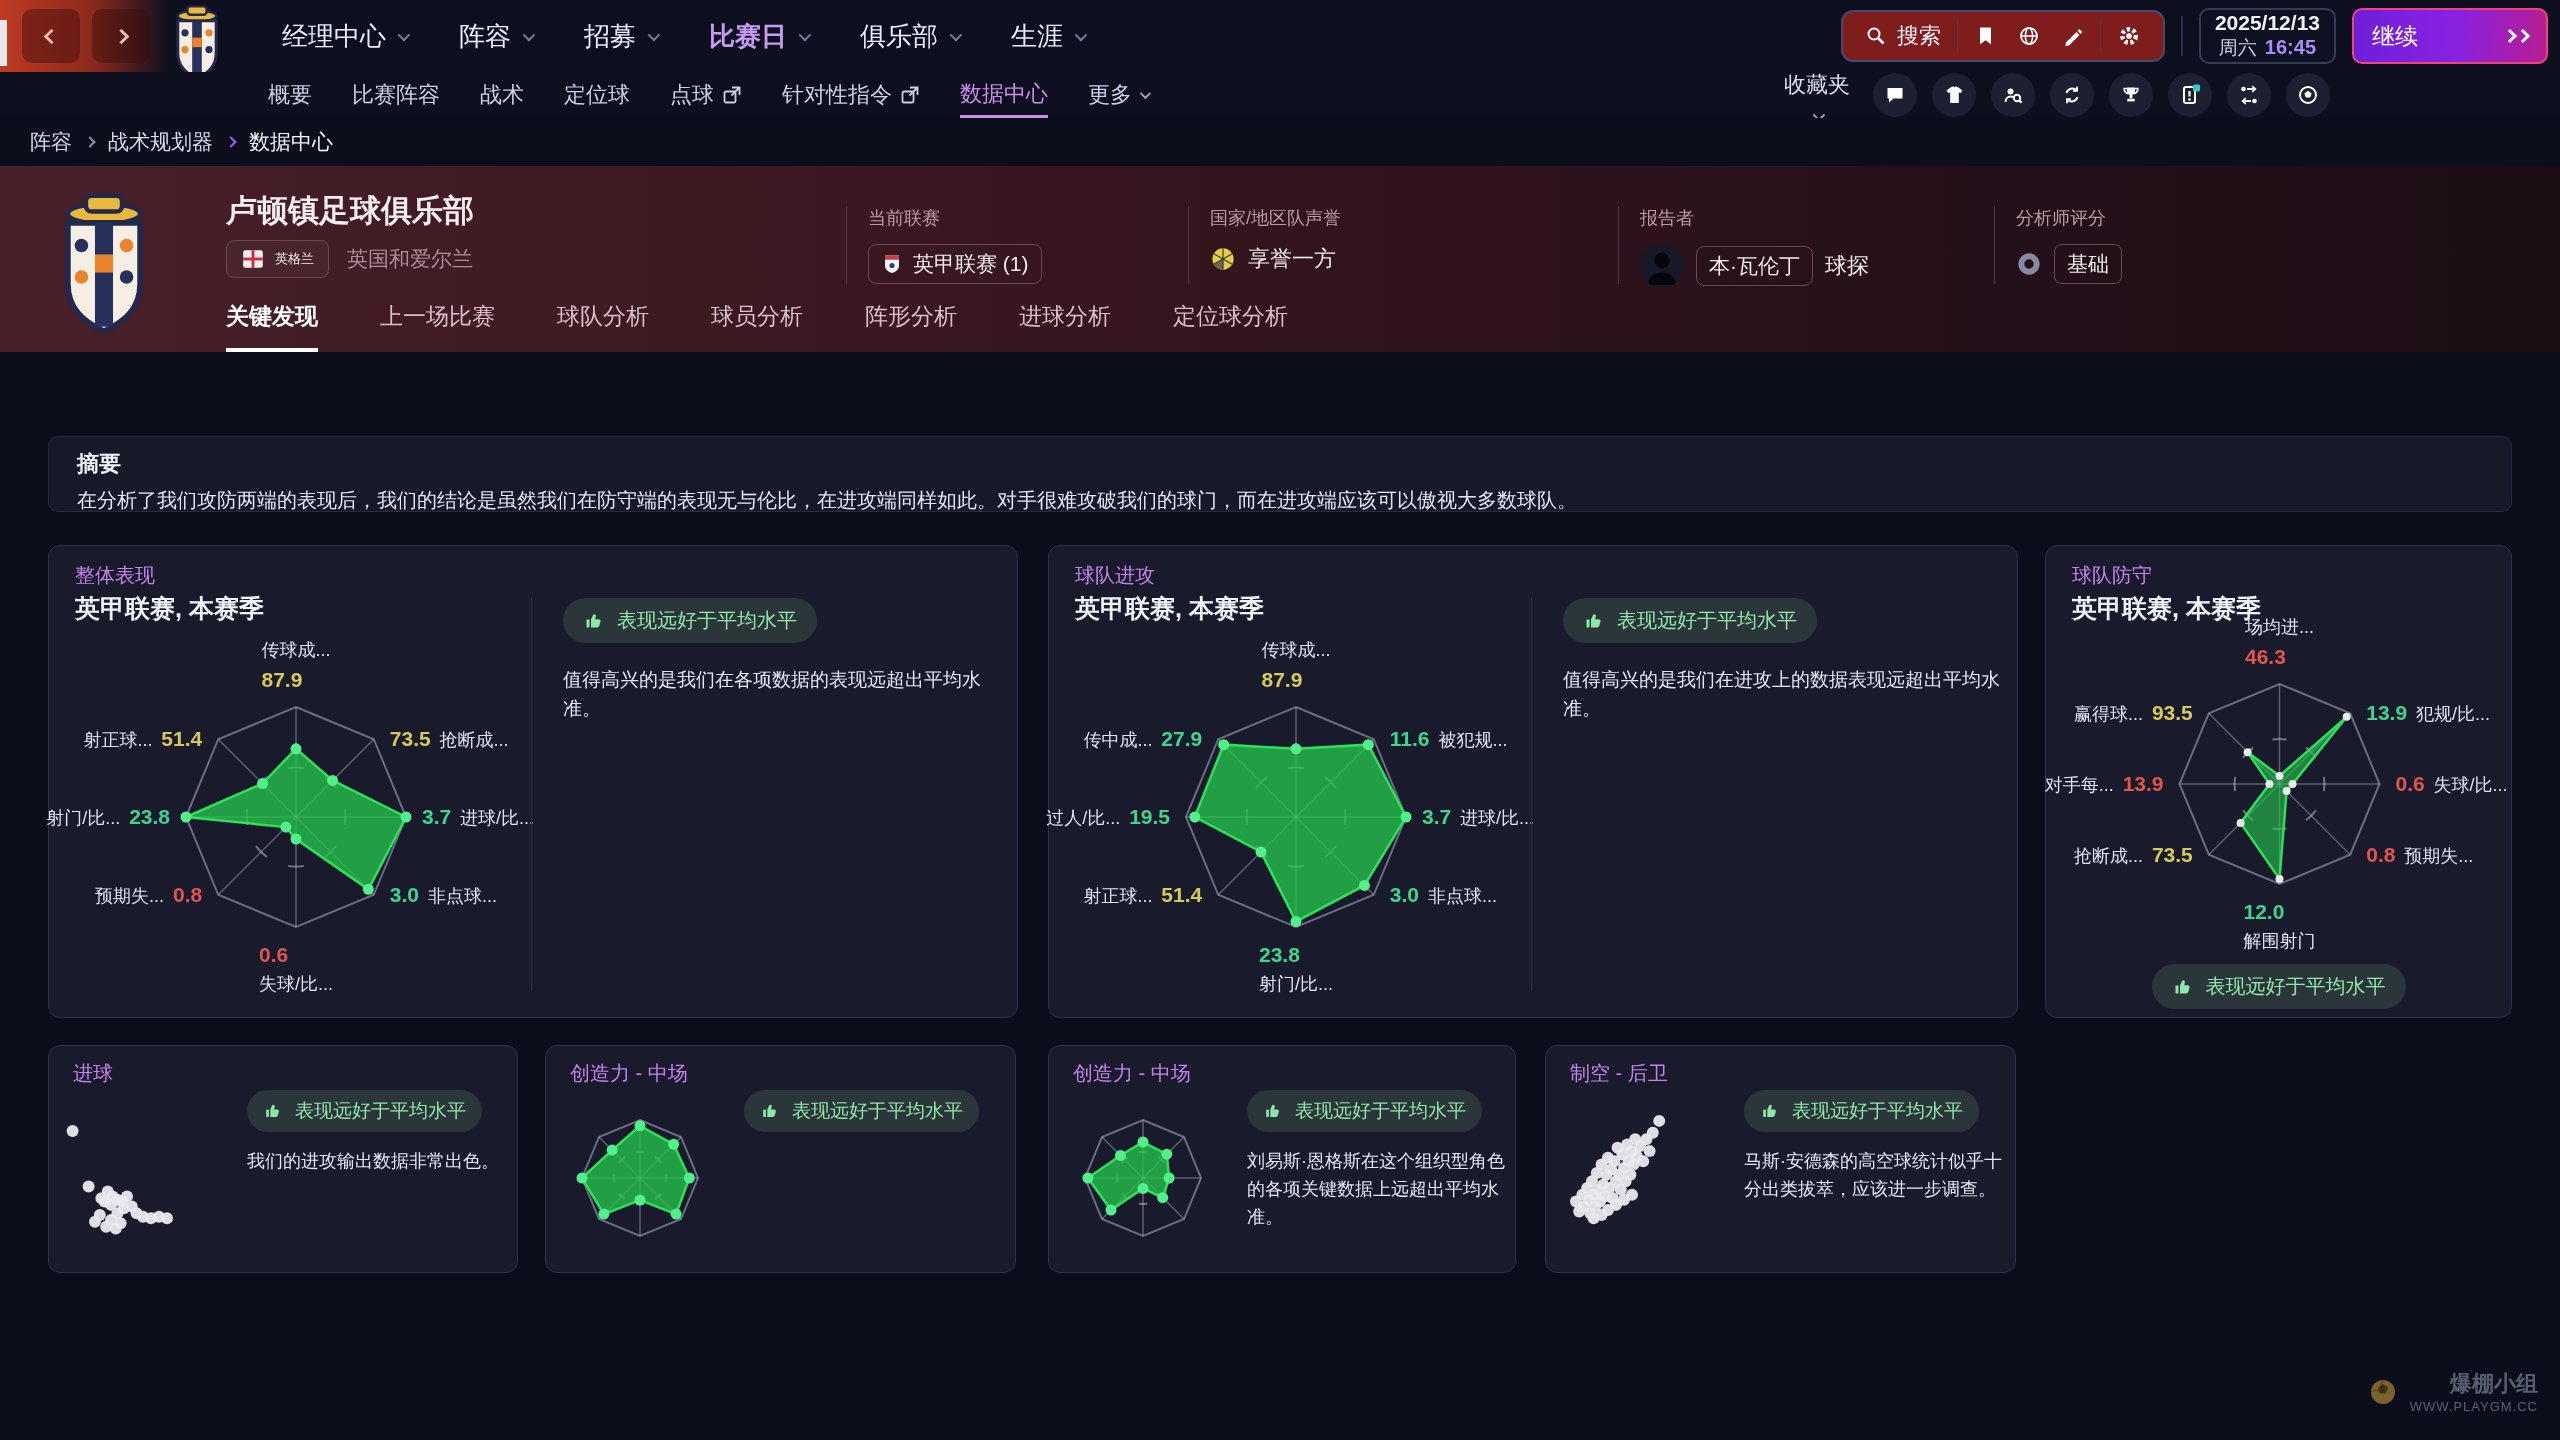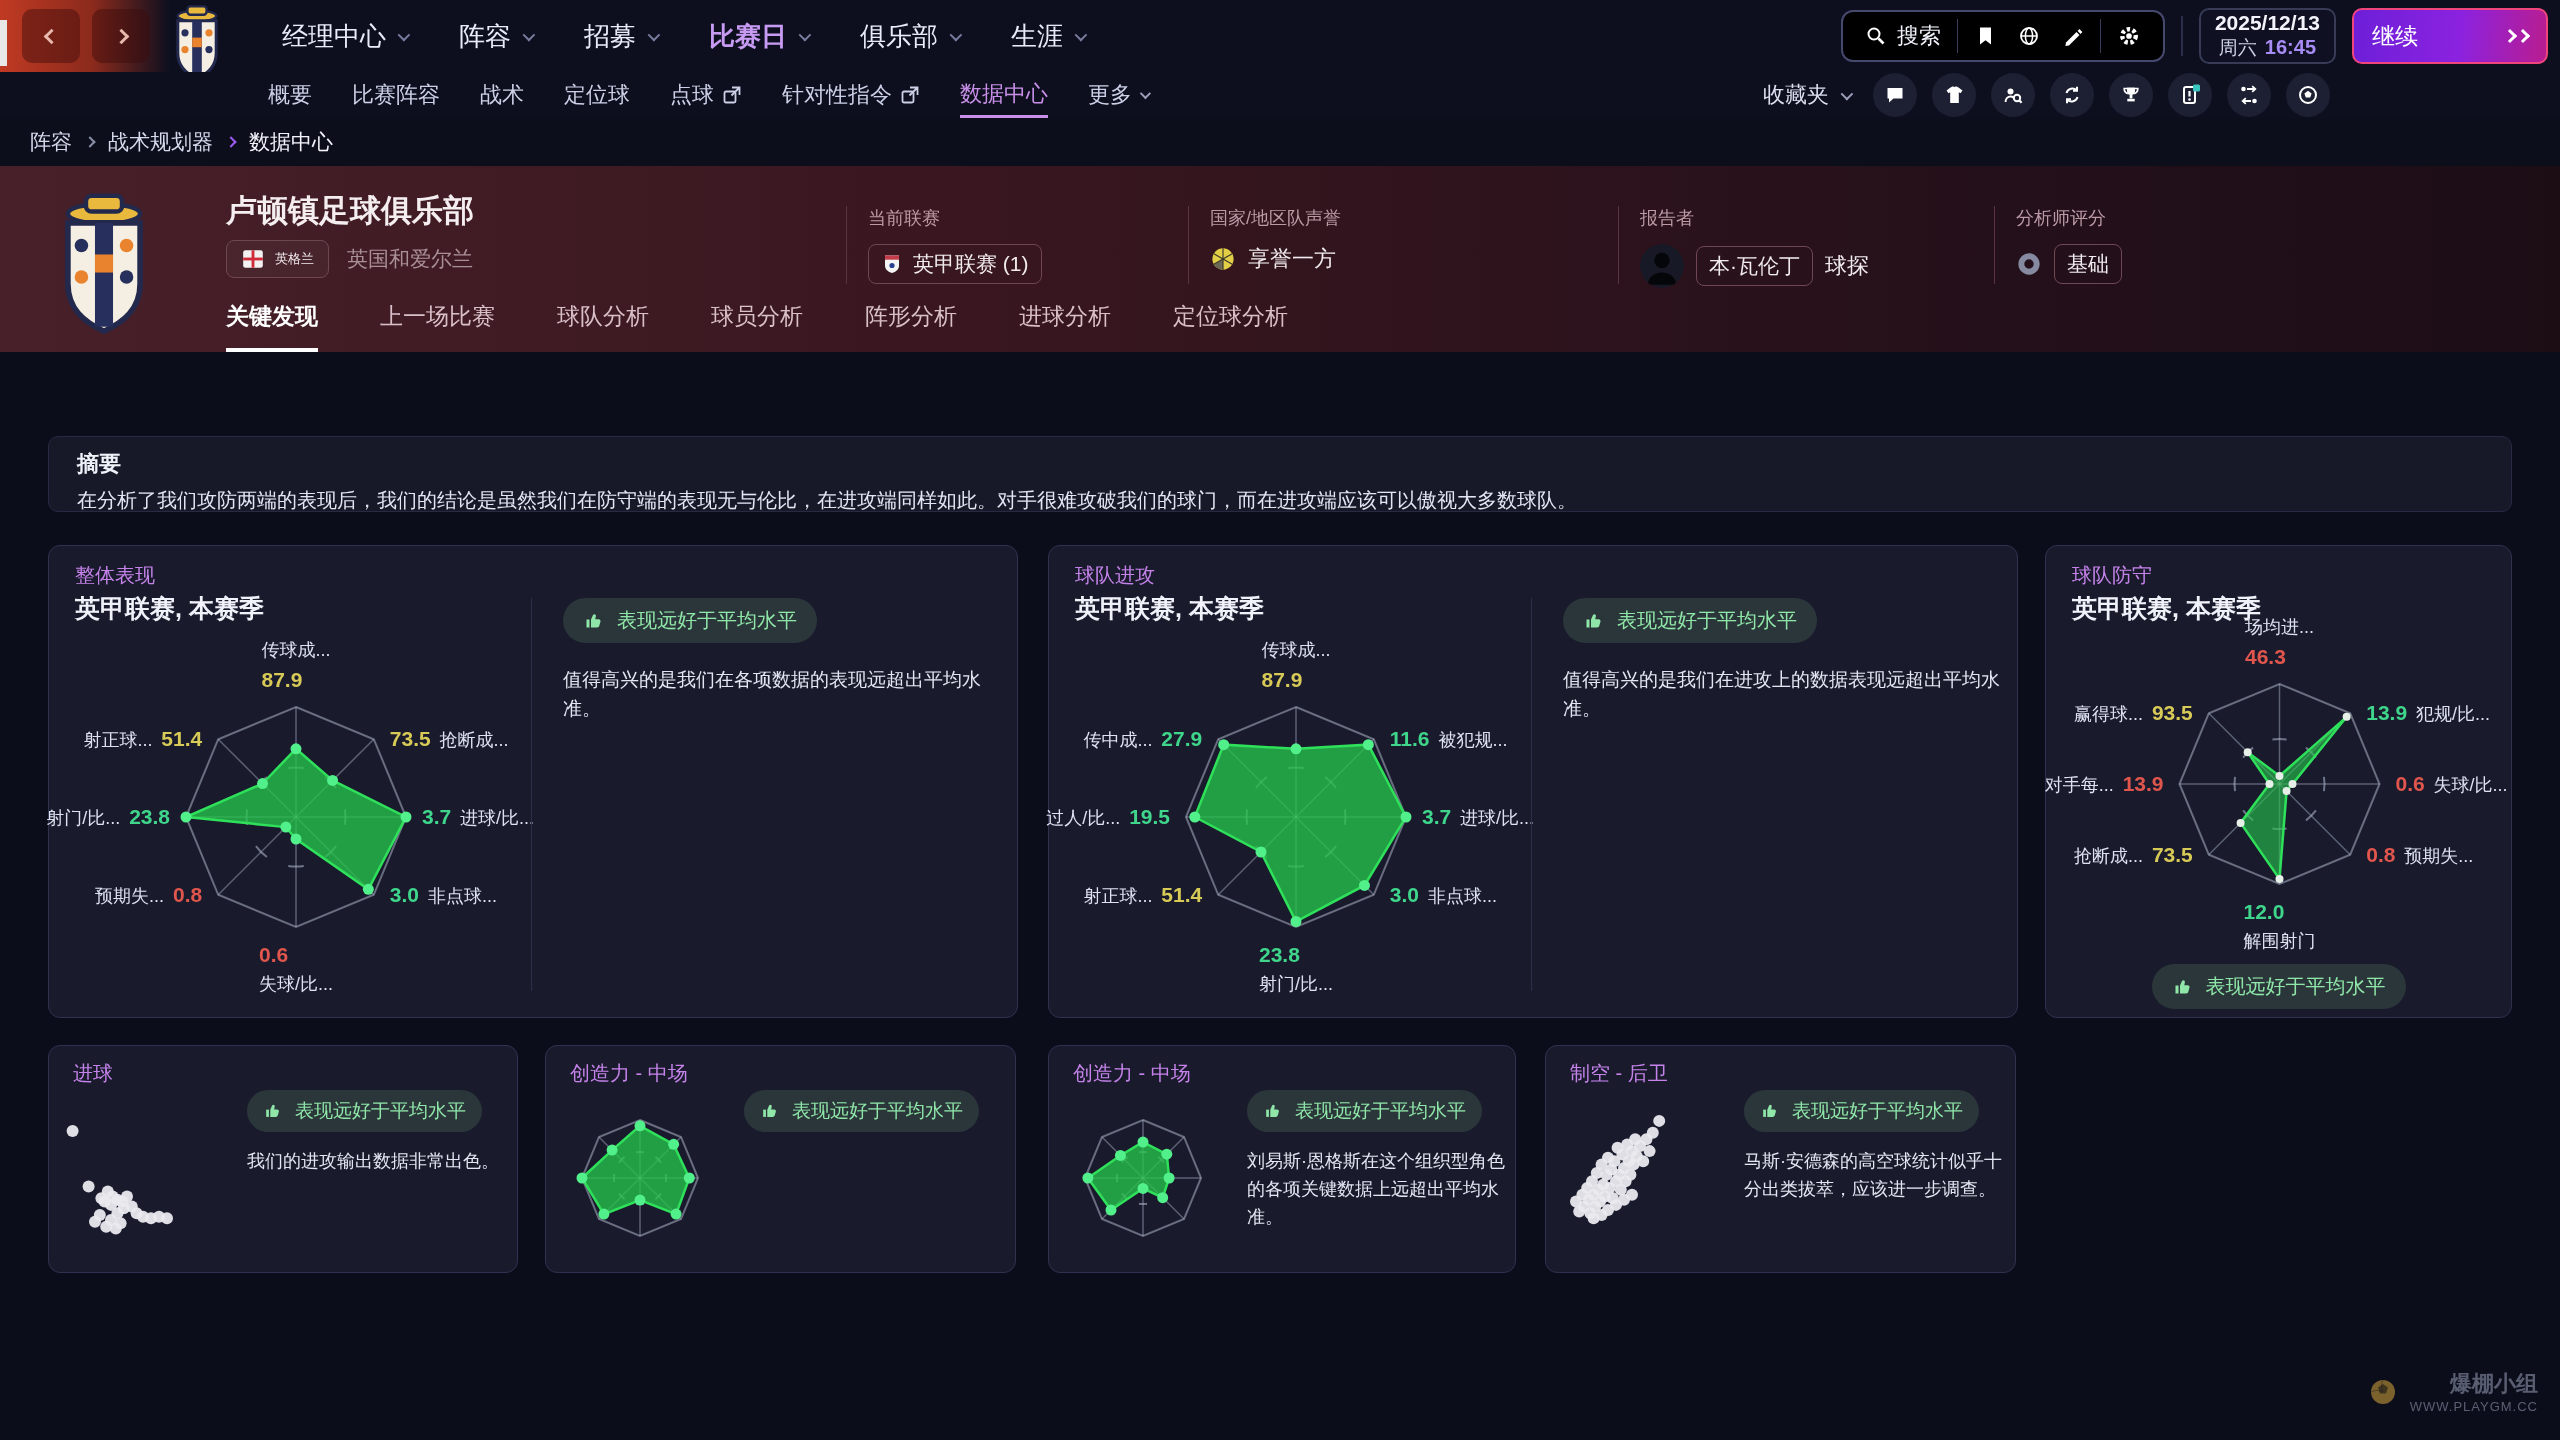--- a/index.html
+++ b/index.html
@@ -20,21 +20,21 @@
   .chev { display:inline-block; width:11px; height:11px; border-right:3px solid #e8b9ad; border-bottom:3px solid #e8b9ad; }
   .chev.left  { transform:rotate(135deg); }
   .chev.right { transform:rotate(-45deg); }
   .crest-small { position:absolute; left:158px; top:-2px; width:78px; height:84px; }
   .main-nav { position:absolute; left:282px; top:0; height:72px; display:flex; align-items:center; gap:52px; }
   .nav-item { display:flex; align-items:center; gap:12px; font-size:26px; color:#e9ebf8; cursor:pointer; }
   .nav-item .caret { width:9px; height:9px; border-right:2.5px solid #787c9c; border-bottom:2.5px solid #787c9c; transform:rotate(45deg) translateY(-2px); }
   .nav-item.active span { color:#c79bf2; font-weight:700; }
 
   .topbar-right { position:absolute; right:12px; top:8px; height:56px; display:flex; align-items:center; gap:16px; }
-  .tool-pill { height:52px; background:#000000; border:2px solid #46496e; border-radius:12px;
+  .tool-pill { height:52px; background:#7f1d1d; border:2px solid #46496e; border-radius:12px;
     display:flex; align-items:center; padding:8px 6px; }
   .tool-seg { display:flex; align-items:center; gap:10px; padding:0 16px; height:34px; }
   .tool-seg + .tool-seg { border-left:1px solid #3a3d5c; }
   .tool-seg .lbl { font-size:22px; color:#f0f1fa; }
   .vline-sep { width:2px; height:40px; background:#2b2e48; }
   .date-box { height:56px; border:2px solid #383b58; border-radius:10px; padding:4px 14px;
     display:flex; flex-direction:column; align-items:center; justify-content:center; background:#0f1122; }
   .date-box .d { font-size:21px; font-weight:700; color:#f2f3fb; line-height:1.15; }
   .date-box .w { font-size:19px; color:#cfd2e6; }
   .date-box .t { font-size:20px; font-weight:700; color:#a88cf5; margin-left:8px; }
@@ -47,21 +47,21 @@
   .dbl-chev .chev { border-color:#fff; width:10px; height:10px; }
 
   
   .subbar { position:absolute; top:72px; left:0; right:0; height:46px; background:#0d0f1f; }
   .sub-nav { position:absolute; left:268px; top:0; height:46px; display:flex; align-items:flex-start; gap:40px; }
   .sub-item { display:flex; align-items:center; gap:8px; font-size:22px; color:#ccd0e6; cursor:pointer; height:46px; }
   .sub-item.active { color:#c98fe8; border-bottom:3px solid #c98fe8; }
   .ext-ic { width:20px; height:20px; }
   .sub-item .caret { width:8px; height:8px; border-right:2.5px solid #9a9eb8; border-bottom:2.5px solid #9a9eb8; transform:rotate(45deg) translateY(-2px); }
   .subbar-right { position:absolute; right:230px; top:0; height:46px; display:flex; align-items:center; gap:15px; }
-  .fav { display:flex; align-items:center; gap:12px; font-size:22px; color:#dcdff0; margin-right:8px; cursor:pointer; }
+  .fav { display:flex; align-items:center; gap:12px; font-size:22px; color:#dcdff0; margin-right:8px; cursor:pointer;flex-direction:column; }
   .fav .caret { width:9px; height:9px; border-right:2.5px solid #9a9eb8; border-bottom:2.5px solid #9a9eb8; transform:rotate(45deg) translateY(-2px); }
   .circ-btn { width:44px; height:44px; border-radius:50%; background:#1d2033; display:flex; align-items:center; justify-content:center; cursor:pointer; position:relative; }
 
   
   .breadcrumb { position:absolute; top:118px; left:0; right:0; height:48px; background:#0c0e1b;
     display:flex; align-items:center; padding-left:30px; gap:14px; font-size:21px; }
   .bc-item { color:#d5d9ec; cursor:pointer; }
   .bc-item.current { color:#f2f3fb; }
   .bc-sep { width:8px; height:8px; border-right:2.5px solid #8a8fa8; border-bottom:2.5px solid #8a8fa8; transform:rotate(-45deg); }
   .bc-sep.purple { border-color:#9b5cf0; }

